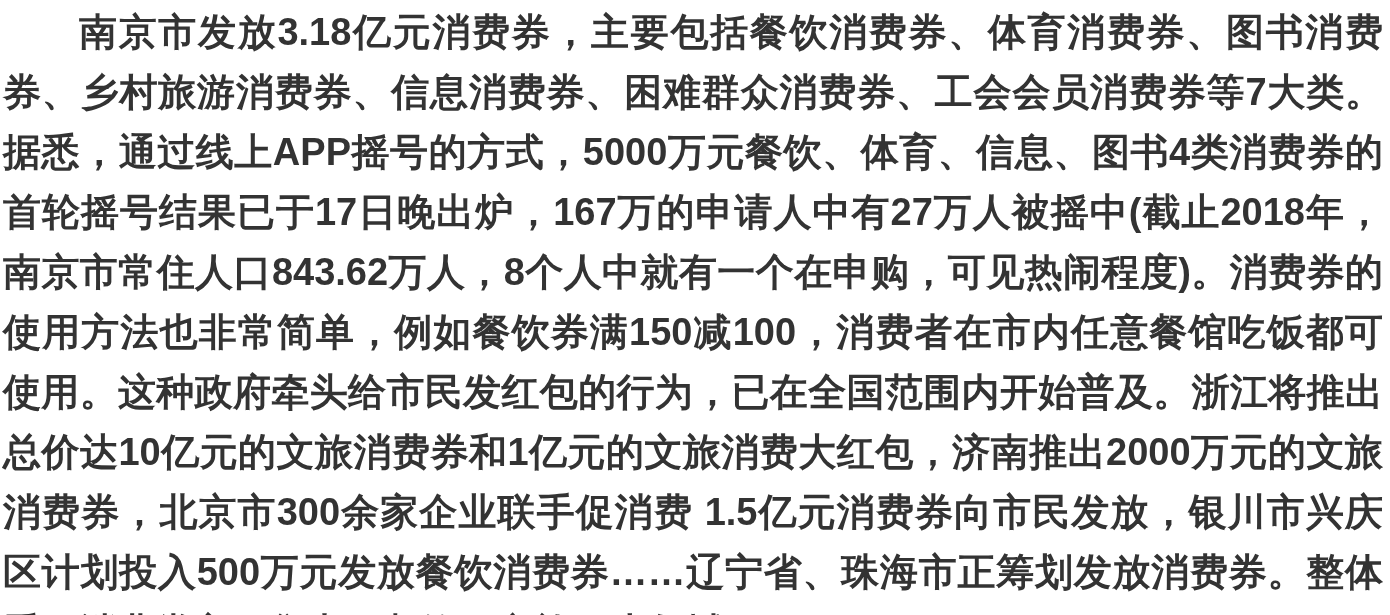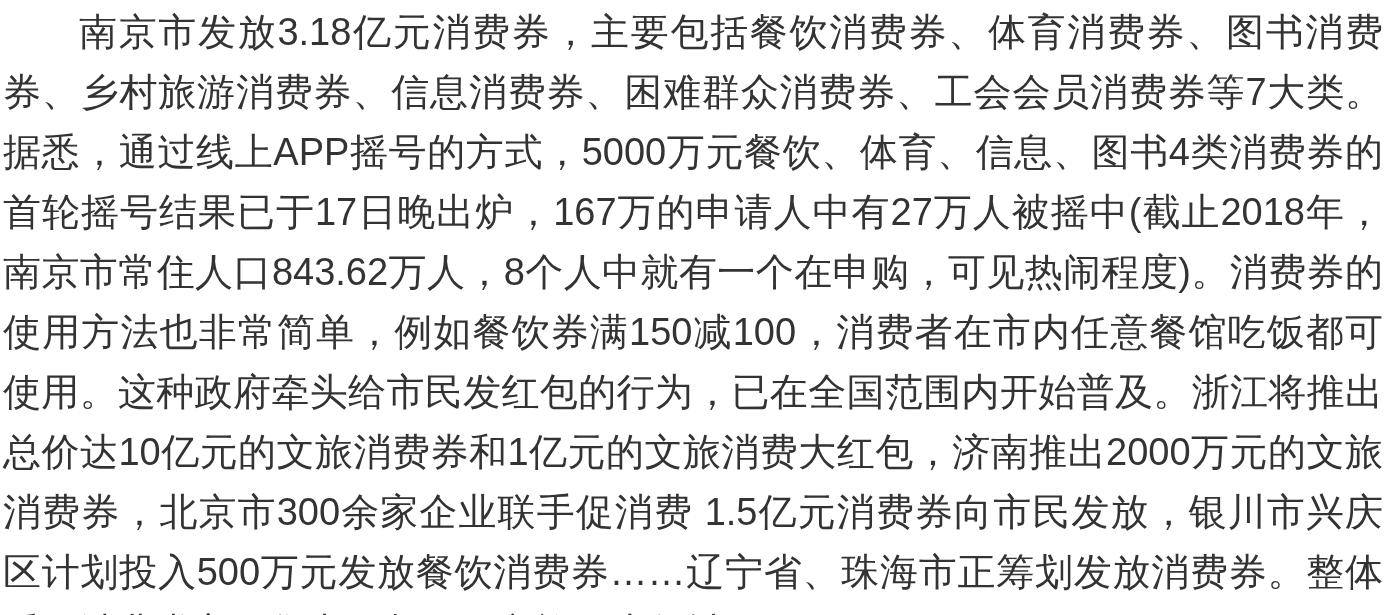--- a/index.html
+++ b/index.html
@@ -21,21 +21,21 @@
   .article p {
     margin: 0;
     font-family: "Liberation Sans", "DejaVu Sans", sans-serif;
     font-size: 38px;
     line-height: 60px;
     color: var(--text-color, #333333);
     text-align: justify;
     text-indent: 2em;
     word-break: break-all;
   }
-  .seg { font-weight: 400; }
-  .seg.bold { font-weight: 400; }
+  .seg { font-weight: 700; }
+  .seg.bold { font-weight: 700; }
 </style>
 </head>
 <body>
 
 <div class="article">
   <p><span class="seg bold">南京</span><span class="seg">市发放3.18亿元消费券，主要包括餐饮消费券、体育消费券、图书消费券、乡村旅游消费券、信息消费券、困难群众消费券、工会会员消费券等7大类。据悉，通过线上APP摇号的方式，5000万元餐饮、体育、信息、图书4类消费券的首轮摇号结果已于17日晚出炉，167万的申请人中有27万人被摇中(截止2018年，南京市常住人口843.62万人，8个人中就有一个在申购，可见热闹程度)。消费券的使用方法也非常简单，例如餐饮券满150减100，消费者在市内任意餐馆吃饭都可使用。这种政府牵头给市民发红包的行为，已在全国范围内开始普及。</span><span class="seg bold">浙江</span><span class="seg">将推出总价达10亿元的文旅消费券和1亿元的文旅消费大红包，</span><span class="seg bold">济南</span><span class="seg">推出2000万元的文旅消费券，</span><span class="seg bold">北京</span><span class="seg">市300余家企业联手促消费 1.5亿元消费券向市民发放，</span><span class="seg bold">银川</span><span class="seg">市兴庆区计划投入500万元发放餐饮消费券……</span><span class="seg bold">辽宁</span><span class="seg">省、</span><span class="seg bold">珠海</span><span class="seg">市正筹划发放消费券。整体看，消费券主要集中于</span><span class="seg bold">餐饮</span><span class="seg">、</span><span class="seg bold">文旅</span><span class="seg">两大领域。</span></p>
 </div>
 
 </body></html>

